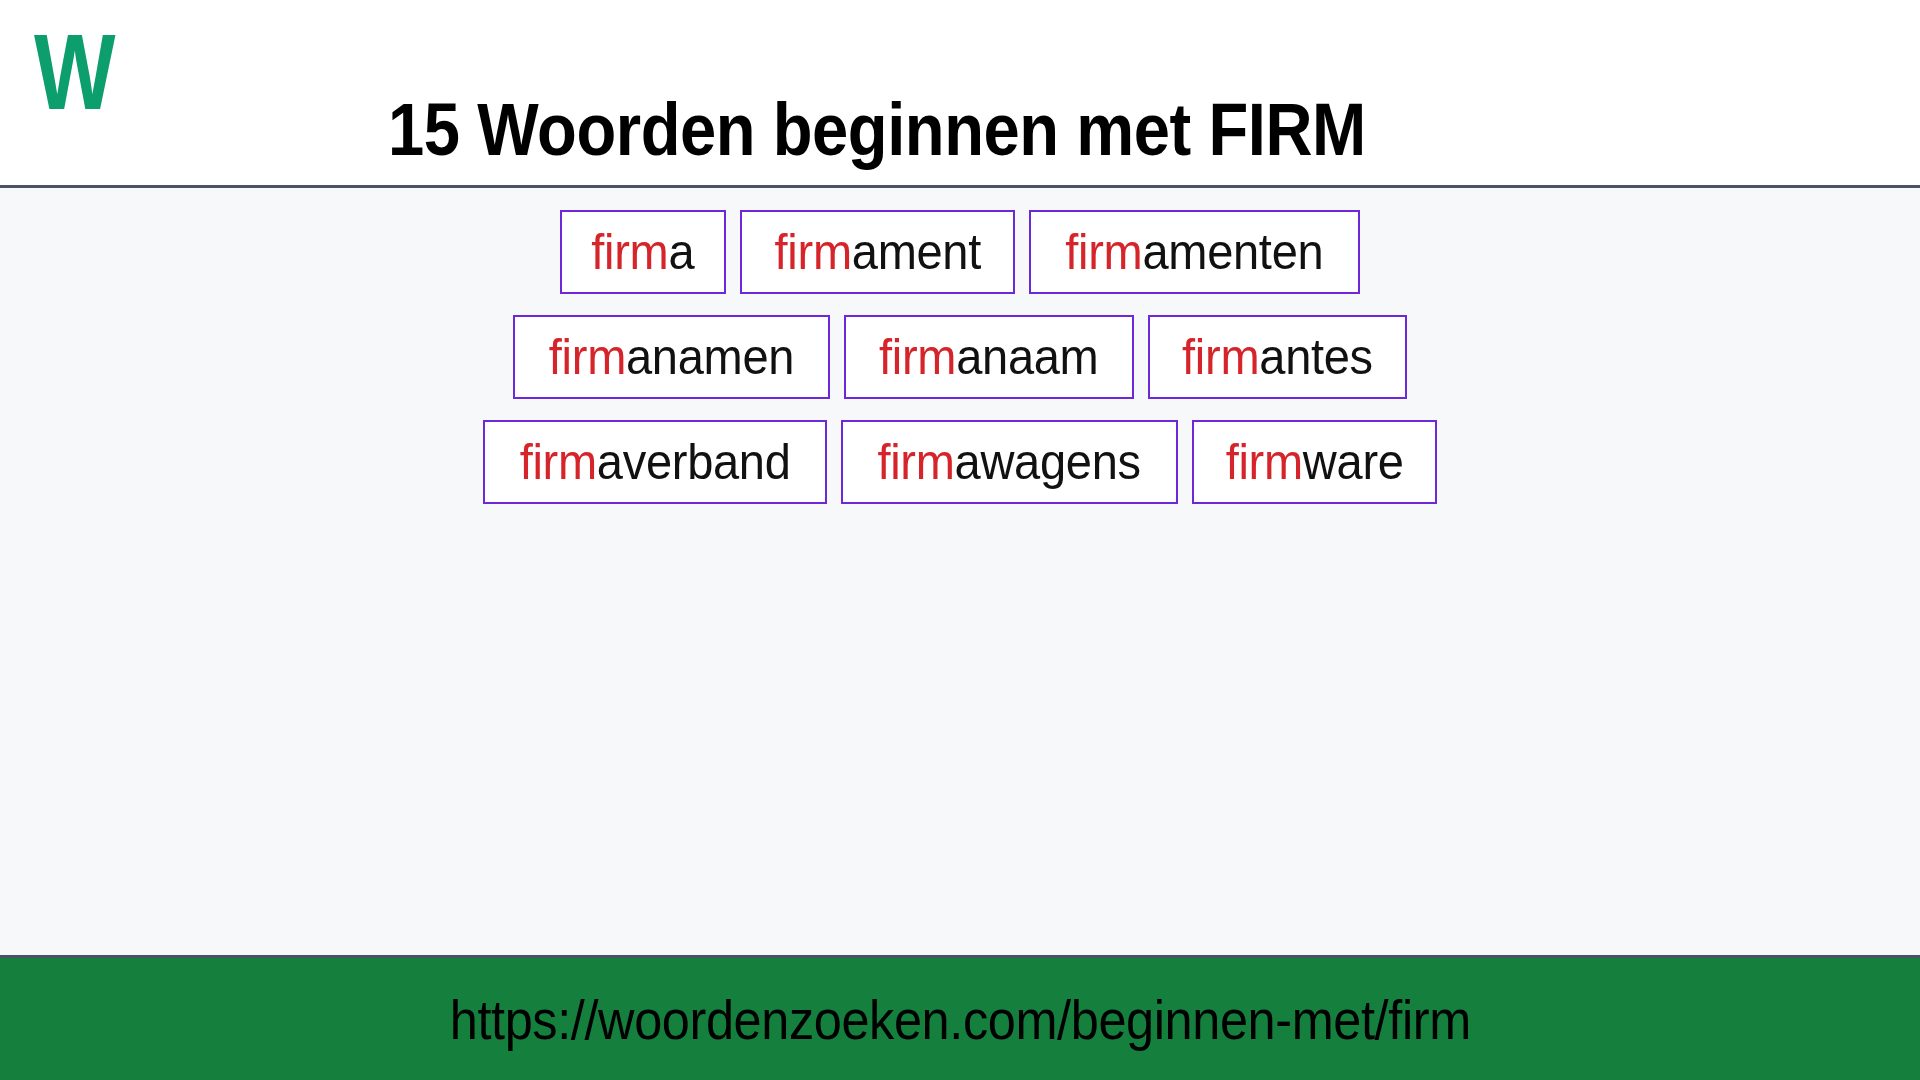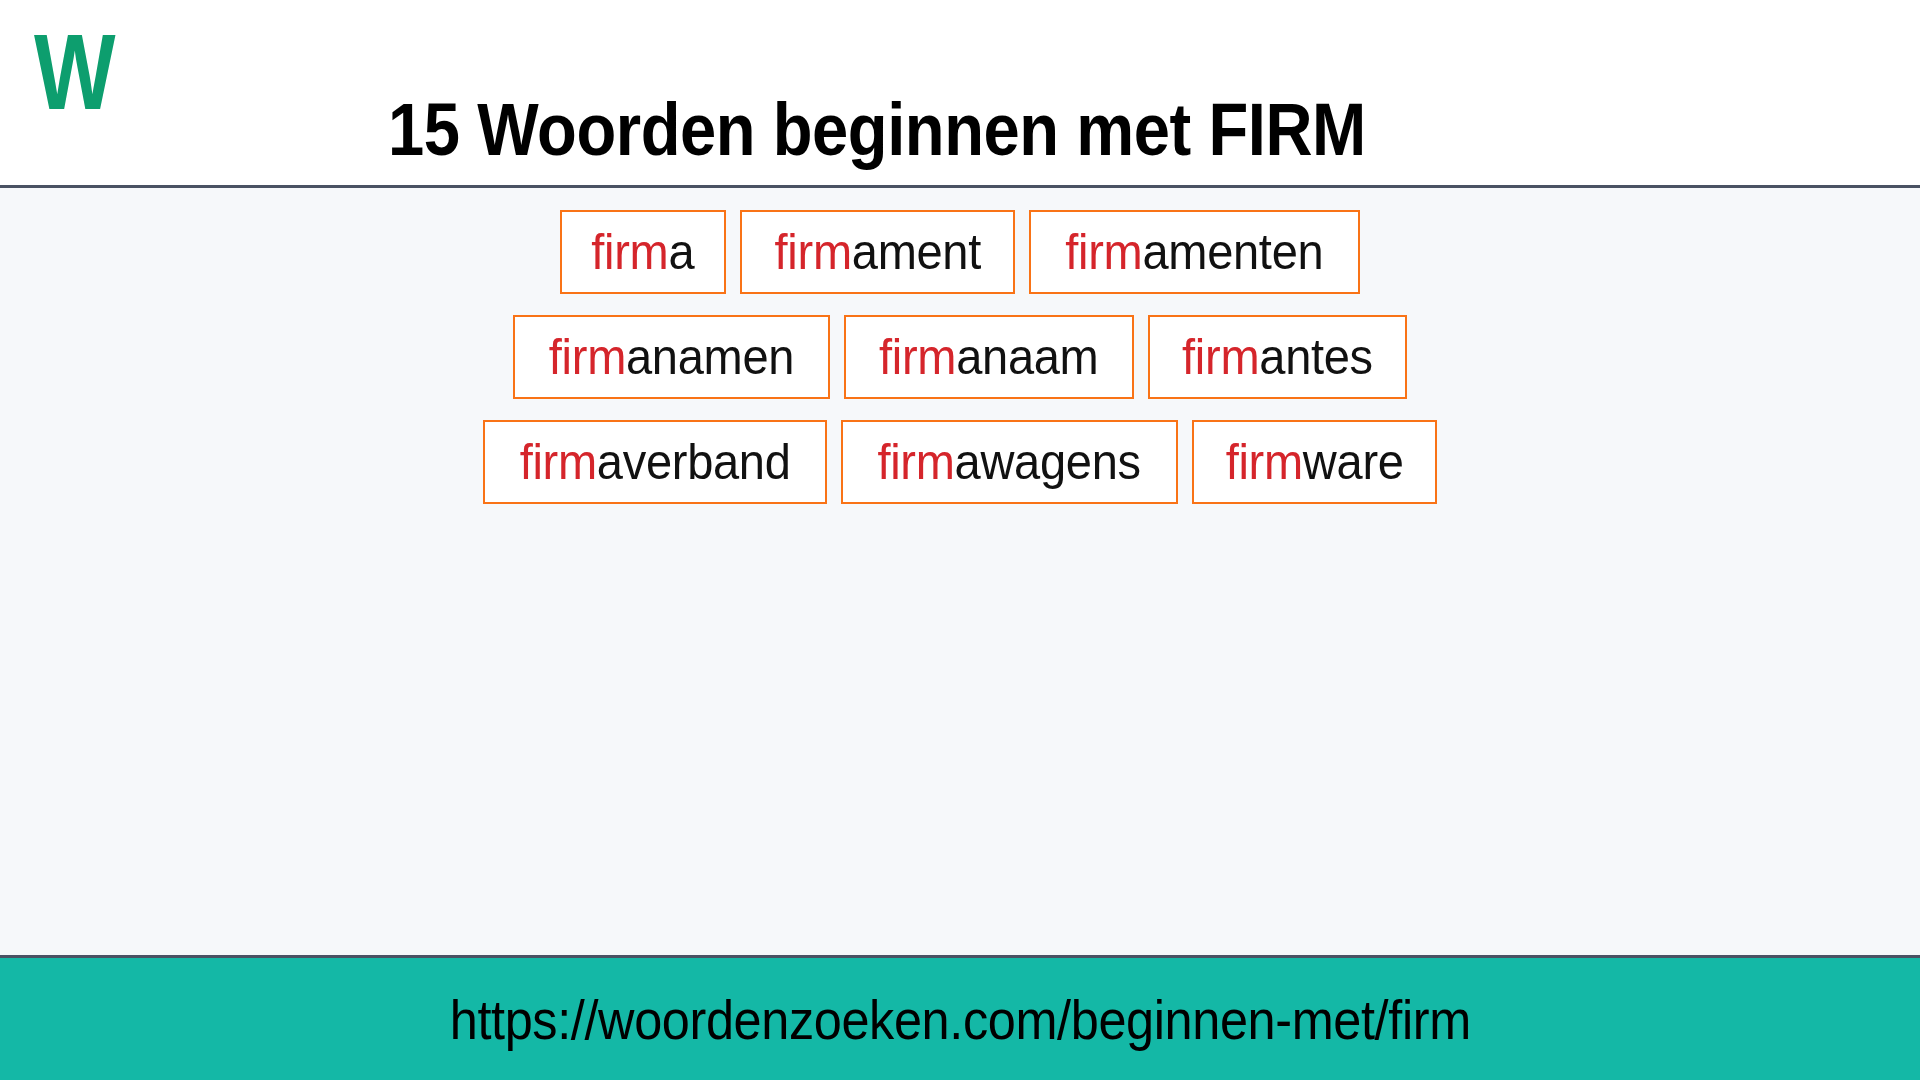--- a/index.html
+++ b/index.html
@@ -77,21 +77,21 @@
     justify-content: center;
     align-items: flex-start;
     gap: 14px;
     width: 100%;
     box-sizing: border-box;
     margin-bottom: 21px;
     flex-wrap: nowrap;
   }
   .word-box {
     background: #ffffff;
-    border: 2px solid #f97316;
+    border: 2px solid #6d28d9;
     height: 84px;
     box-sizing: border-box;
     display: flex;
     align-items: center;
     justify-content: center;
     padding: 0 26px;
     white-space: nowrap;
   }
   .word-text {
     font-family: "Liberation Sans Narrow", "Liberation Sans", sans-serif;
@@ -105,21 +105,21 @@
     color: #d5252b;
   }
   .word-text .suf {
     color: #111111;
   }
 
   
   .footer {
     height: 122px;
     flex: 0 0 122px;
-    background: #14b8a6;
+    background: #15803d;
     display: flex;
     align-items: center;
     justify-content: center;
   }
   .footer-url {
     font-family: "Liberation Sans Narrow", "Liberation Sans", sans-serif;
     font-size: 56px;
     color: #000000;
     letter-spacing: -0.4px;
     transform: scaleX(0.90);

